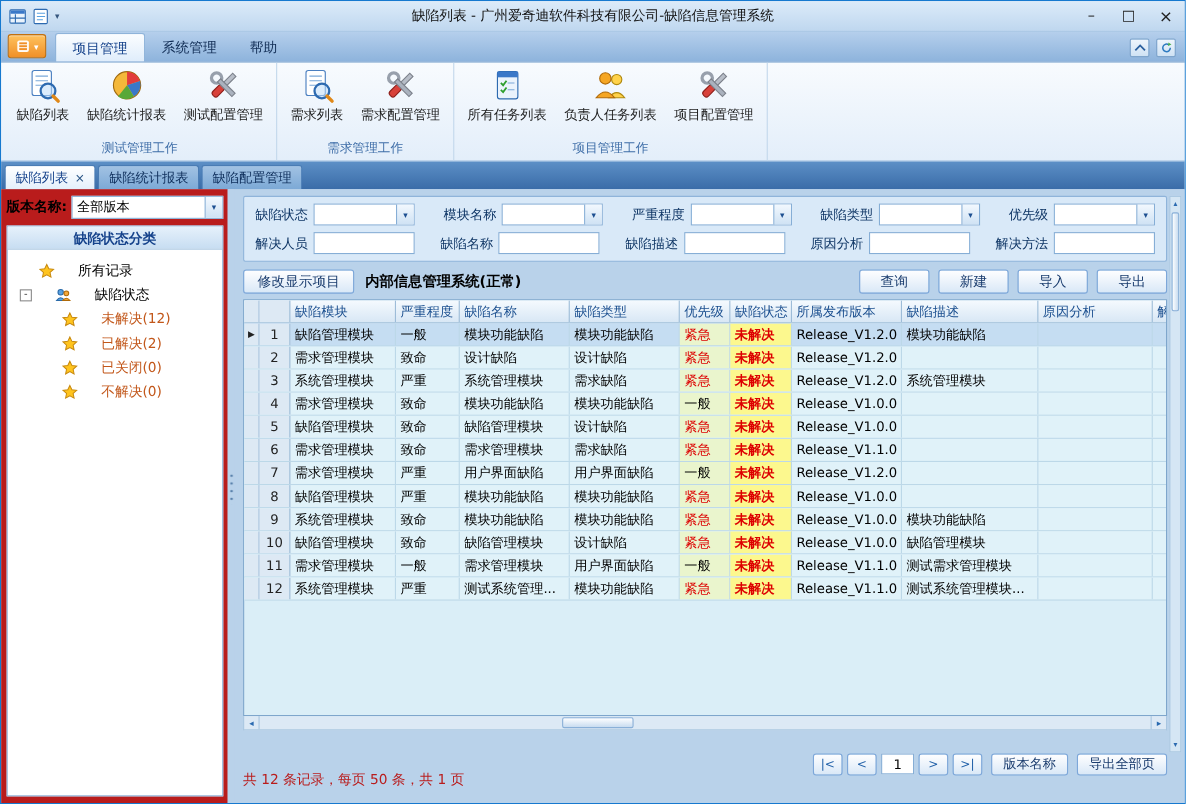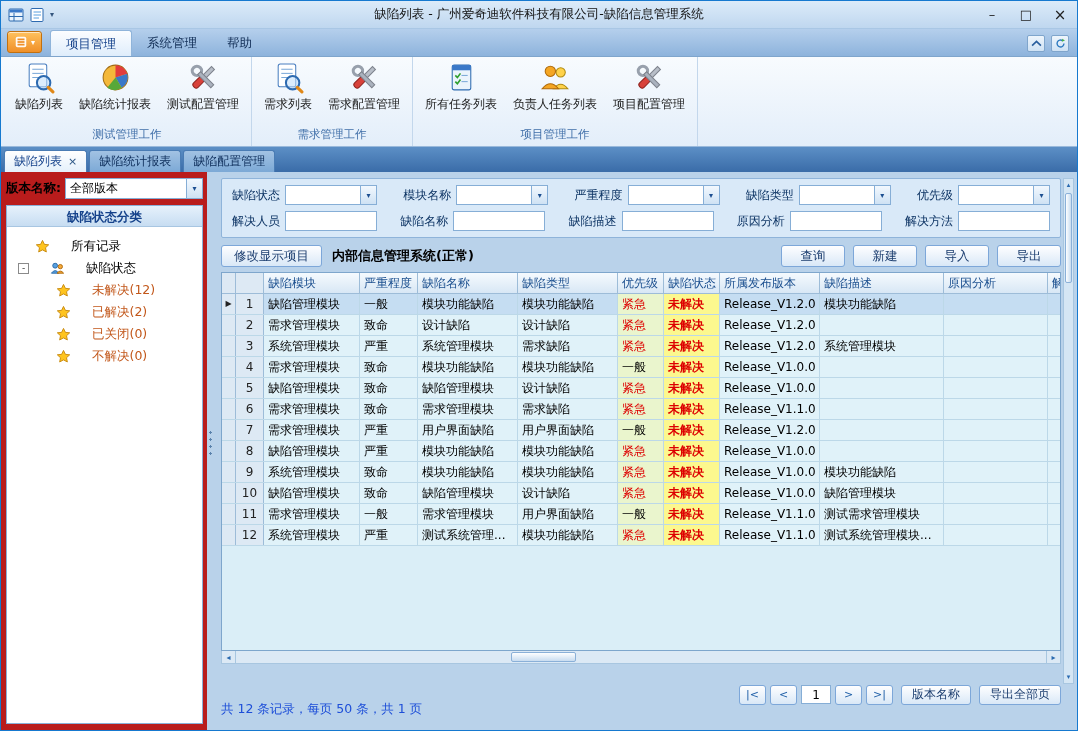--- a/index.html
+++ b/index.html
@@ -104,21 +104,21 @@
   .hs-btn:last-child { border-right:none; border-left:1px solid #a8c6e0; }
   .hs-track { flex:1; position:relative; }
   .hs-thumb { position:absolute; left:34%; width:8%; top:1px; bottom:1px; background:linear-gradient(#fdfeff,#c8dcf0); border:1px solid #8ab0d8; border-radius:2px; }
 
   .vscroll { position:absolute; right:3px; top:6px; bottom:46px; width:11px; display:flex; flex-direction:column; background:#d5e6f4; border:1px solid #a8c6e0; }
   .vs-btn { height:12px; display:flex; align-items:center; justify-content:center; font-size:7px; color:#2a6ab0; }
   .vs-track { flex:1; position:relative; }
   .vs-thumb { position:absolute; top:2px; left:1px; right:1px; height:90px; background:linear-gradient(90deg,#fdfeff,#c8dcf0); border:1px solid #8ab0d8; border-radius:2px; }
 
   .pagerrow { display:flex; align-items:center; margin:7px 0 10px; }
-  .pg-summary { font-size:12.5px; color:#1d4ed8;margin-top:30px; }
+  .pg-summary { font-size:12.5px; color:#b91c1c;margin-top:30px; }
   .pg-btn { width:27px; height:20px; margin-left:4px; font-size:11px; color:#2060a8; background:linear-gradient(#fefeff,#d9e8f7); border:1px solid #7da7d9; border-radius:3px; font-family:inherit; }
   .pg-input { width:30px; height:19px; margin-left:4px; border:1px solid #86aed6; text-align:center; font-size:12px; font-family:inherit; }
   .pg-export { height:20px; margin-left:8px; padding:0 10px; font-size:12px; }
 
   
   .statusbar { height:20px; flex:0 0 20px; background:linear-gradient(#d4e5f5,#bcd4ec); border-top:1px solid #8fb4da; display:flex; align-items:center; padding:0 10px 0 6px; font-size:12px; color:#0d2c56; }
   .sb-welcome { color:#1a1a1a; white-space:nowrap; }
   .sb-item { font-weight:bold; margin-left:16px; white-space:nowrap; }
   .sb-user-icon { margin-left:14px; display:flex; }
   .sb-user-icon svg { width:13px; height:13px; }

